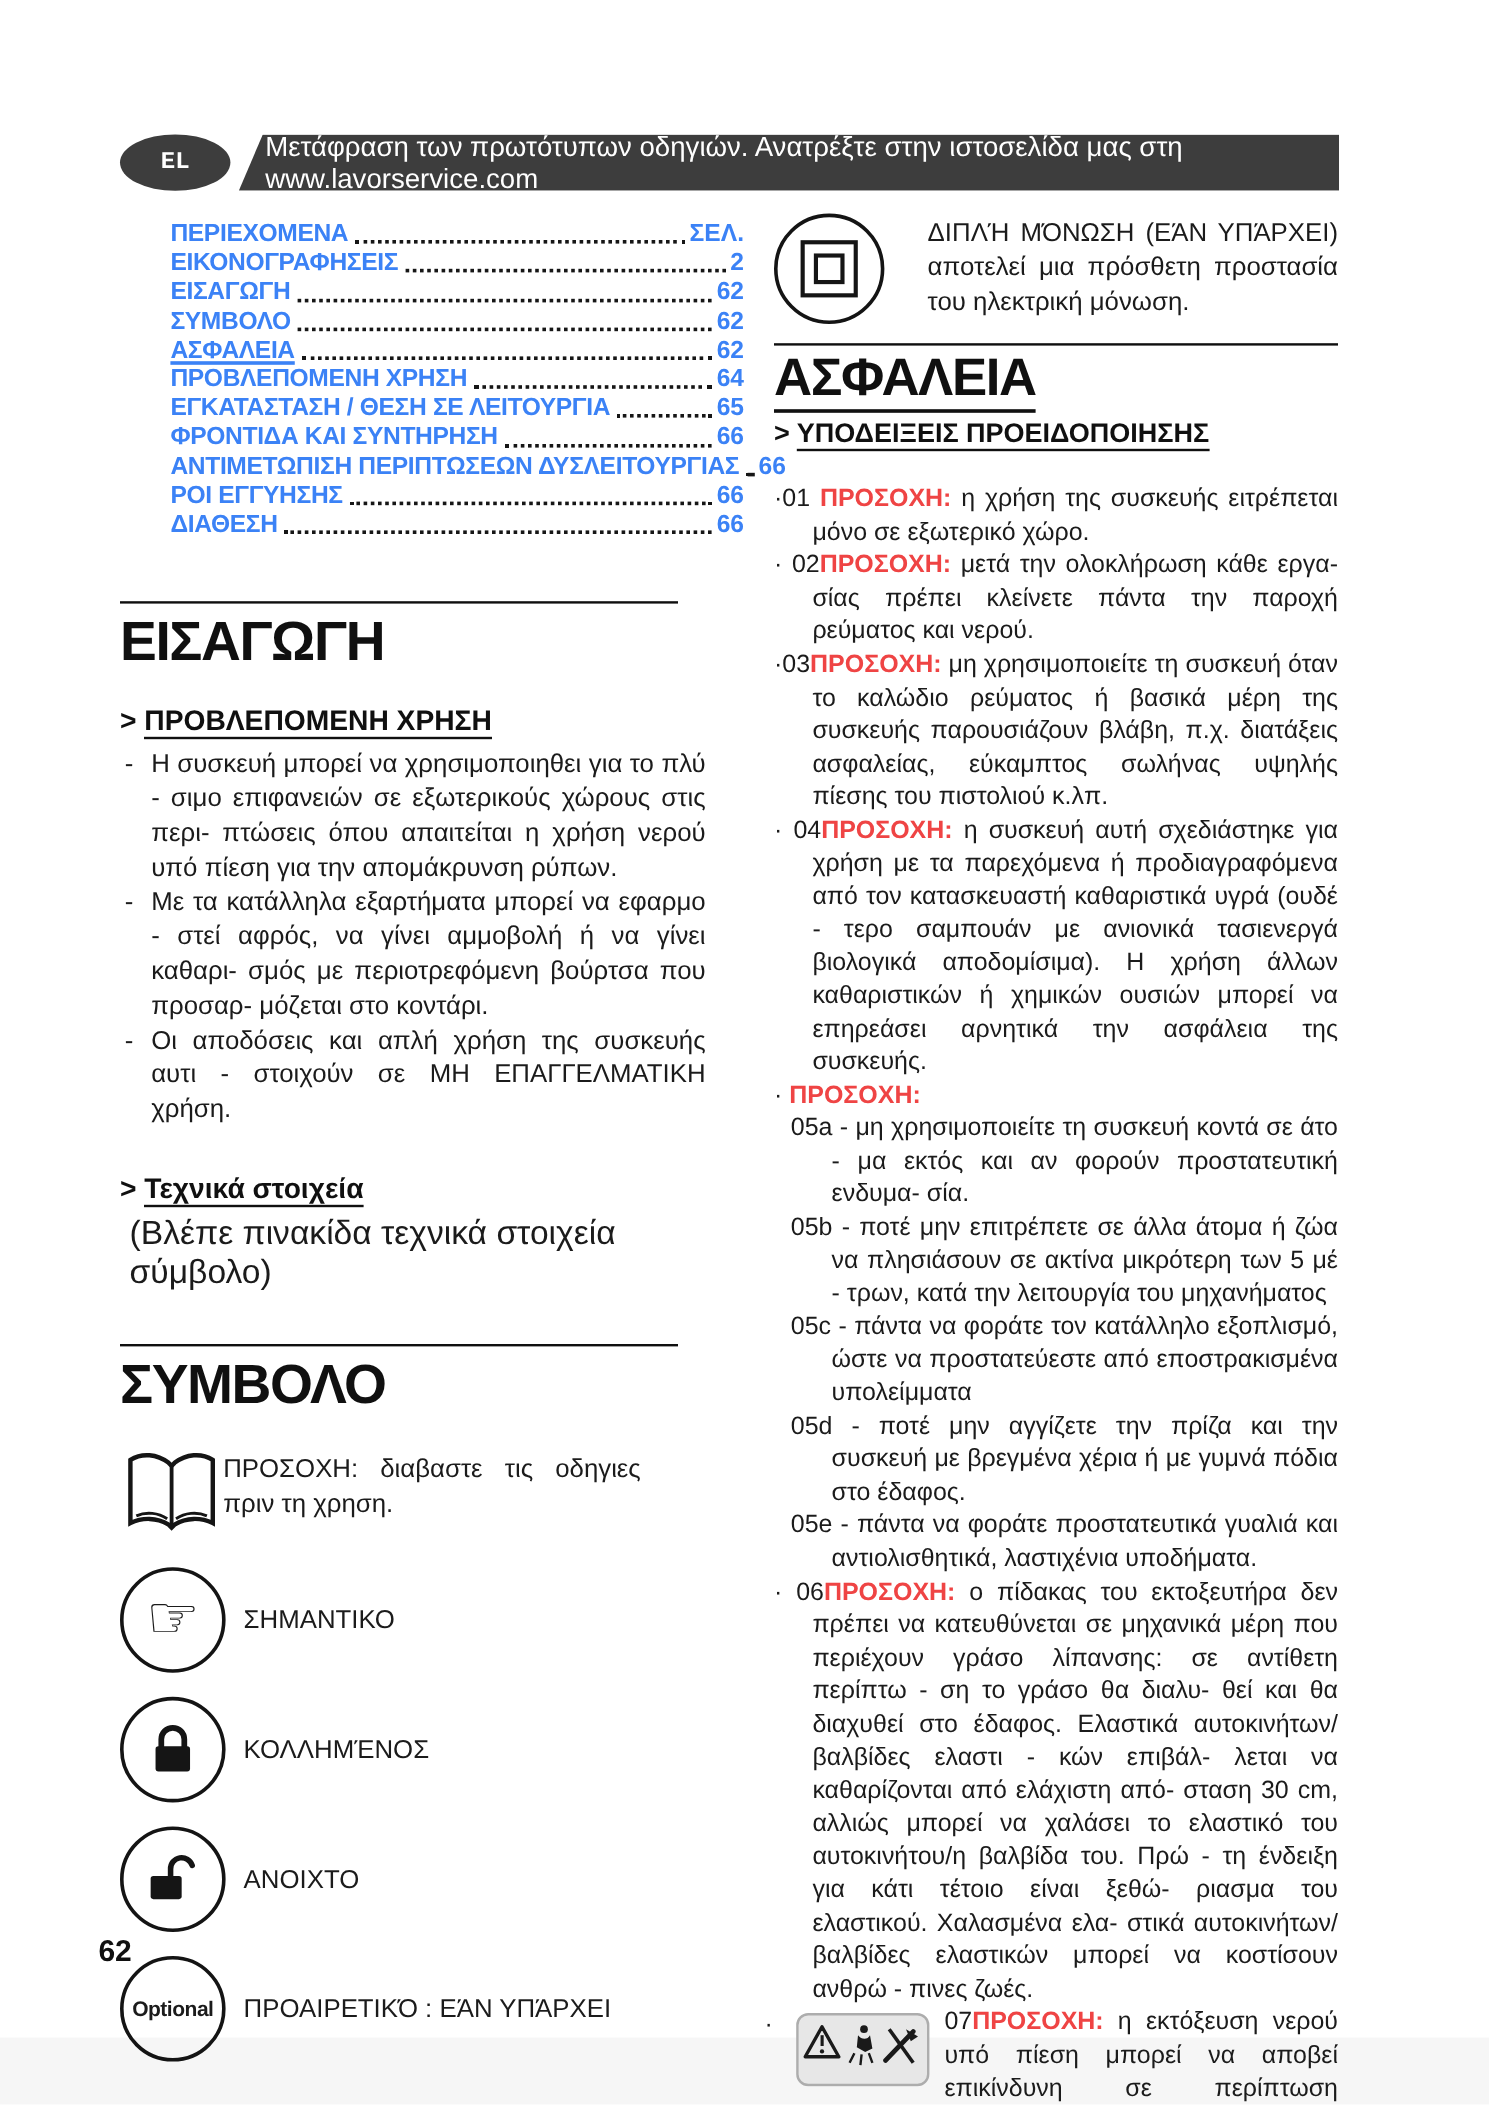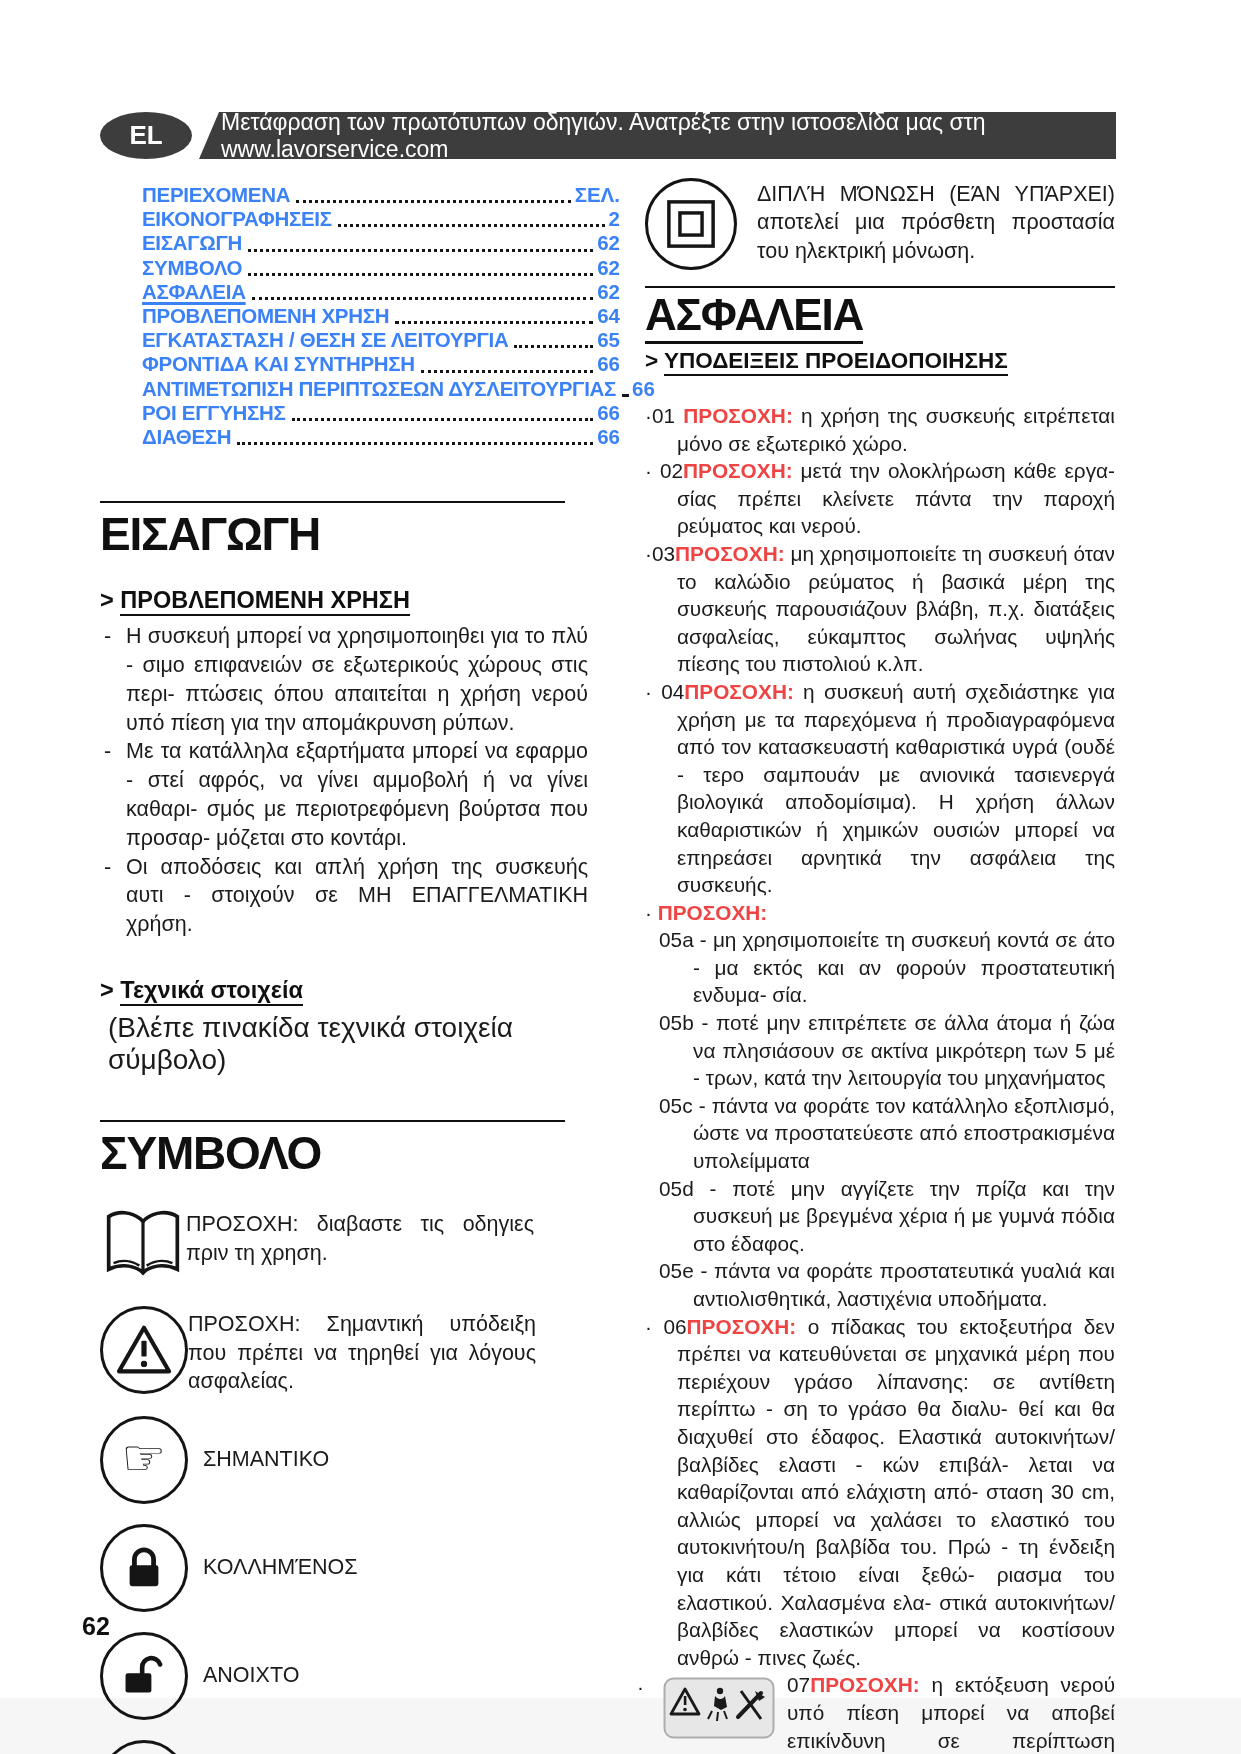--- a/index.html
+++ b/index.html
@@ -5,21 +5,21 @@
   html,body{margin:0;padding:0;background:#ffffff;}
   .page{
     position:relative; width:1241px; height:1754px; background:#ffffff;
     font-family:"Liberation Sans", sans-serif; color:#1b1b1b; overflow:hidden;
   }
   .bottom-strip{position:absolute;left:0;right:0;bottom:0;height:56px;background:#f6f6f6;}
 
   
   .header{position:absolute;top:112px;left:100px;width:1016px;height:47px;display:flex;align-items:stretch;}
   .el-badge{flex:none;width:92px;background:#3d3d3d;border-radius:50%;color:#fff;
-    display:flex;align-items:center;justify-content:center;font-weight:700;font-size:26px;}
+    display:flex;align-items:center;justify-content:center;font-weight:700;font-size:20px;font-family:Liberation Mono, monospace;}
   .header-bar{flex:1;margin-left:7px;background:#3d3d3d;color:#fff;display:flex;align-items:center;
     padding:0 12px 0 22px;font-size:23px;clip-path:polygon(20px 0,100% 0,100% 100%,0 100%);}
 
   
   .col{position:absolute;top:183px;}
   .col-left{left:100px;width:520px;}
   .col-right{left:645px;top:178px;width:470px;}
 
   
   .toc-row{display:flex;align-items:flex-end;font-weight:700;font-size:20.5px;line-height:24.2px;color:#3b82f6;margin-left:42px;}
@@ -53,21 +53,21 @@
   .sym-icon.circle{border:3.5px solid #141414;border-radius:50%;}
   .sym-icon.book{width:86px;height:80px;}
   .symtext{font-size:21.5px;line-height:28.5px;margin:4px 0 0 0;text-align:justify;width:348px;}
   .symrow.mid .symtext{margin:15px;}
   .hand-glyph{font-family:"DejaVu Sans", sans-serif;font-size:50px;line-height:1;transform:translateY(-2px);}
   .opt-label{font-weight:700;font-size:17.5px;letter-spacing:-0.4px;}
 
   
   .insul{display:flex;gap:20px;}
   .insul .sym-icon{width:92px;height:92px;border-width:3px;}
-  .insul-text{flex:1;font-size:21.5px;line-height:28.4px;text-align:justify;margin:2px 0 0 0;}
+  .insul-text{flex:1;font-size:21.5px;line-height:28.4px;text-align:justify;margin:2px 0 0 16px;}
   .warn{font-size:20.8px;line-height:27.6px;text-align:justify;margin:0;
     padding-left:32px;text-indent:-32px;color:#1b1b1b;}
   .warn b{color:#ef4444;}
   .warn.sub{padding-left:48px;text-indent:-34px;}
   .w07{padding-left:0;text-indent:0;position:relative;}
   .bullet7{position:absolute;left:-8px;top:2px;}
   .hazardbox{float:left;width:112px;height:62px;margin:6px 12px 20px 18px;}
 
   .pagenum{position:absolute;left:82px;top:1612px;font-size:25px;font-weight:700;color:#101010;}
 </style>
@@ -164,30 +164,20 @@
         <svg viewBox="0 0 68 62" width="84" height="76">
           <path d="M6 7 C14 2 24 3 32 9 L34 11 L36 9 C44 3 54 2 62 7 L62 50 C54 46 44 46 36 51 L34 53 L32 51 C24 46 14 46 6 50 Z" fill="none" stroke="#151515" stroke-width="3"></path>
           <line x1="34" y1="11" x2="34" y2="53" stroke="#151515" stroke-width="2.6"></line>
           <path d="M10 45 C17 42 25 43 31 47" fill="none" stroke="#151515" stroke-width="2"></path>
           <path d="M58 45 C51 42 43 43 37 47" fill="none" stroke="#151515" stroke-width="2"></path>
         </svg>
       </span>
       <p class="symtext">ΠΡΟΣΟΧΗ: διαβαστε τις οδηγιες πριν τη χρηση.</p>
     </div>
 
-    <div class="symrow">
-      <span class="sym-icon circle">
-        <svg viewBox="0 0 60 54" width="56" height="50">
-          <path d="M30 3 L57 50 L3 50 Z" fill="none" stroke="#151515" stroke-width="4.5" stroke-linejoin="round"></path>
-          <rect x="27.2" y="17" width="5.6" height="17" rx="1" fill="#151515"></rect>
-          <circle cx="30" cy="42" r="3.4" fill="#151515"></circle>
-        </svg>
-      </span>
-      <p class="symtext">ΠΡΟΣΟΧΗ: Σημαντική υπόδειξη που πρέπει να τηρηθεί για λόγους ασφαλείας.</p>
-    </div>
 
     <div class="symrow mid">
       <span class="sym-icon circle">
           <span class="hand-glyph">☞</span>
         </span>
       <p class="symtext">ΣΗΜΑΝΤΙΚΟ</p>
     </div>
 
     <div class="symrow mid">
       <span class="sym-icon circle">

